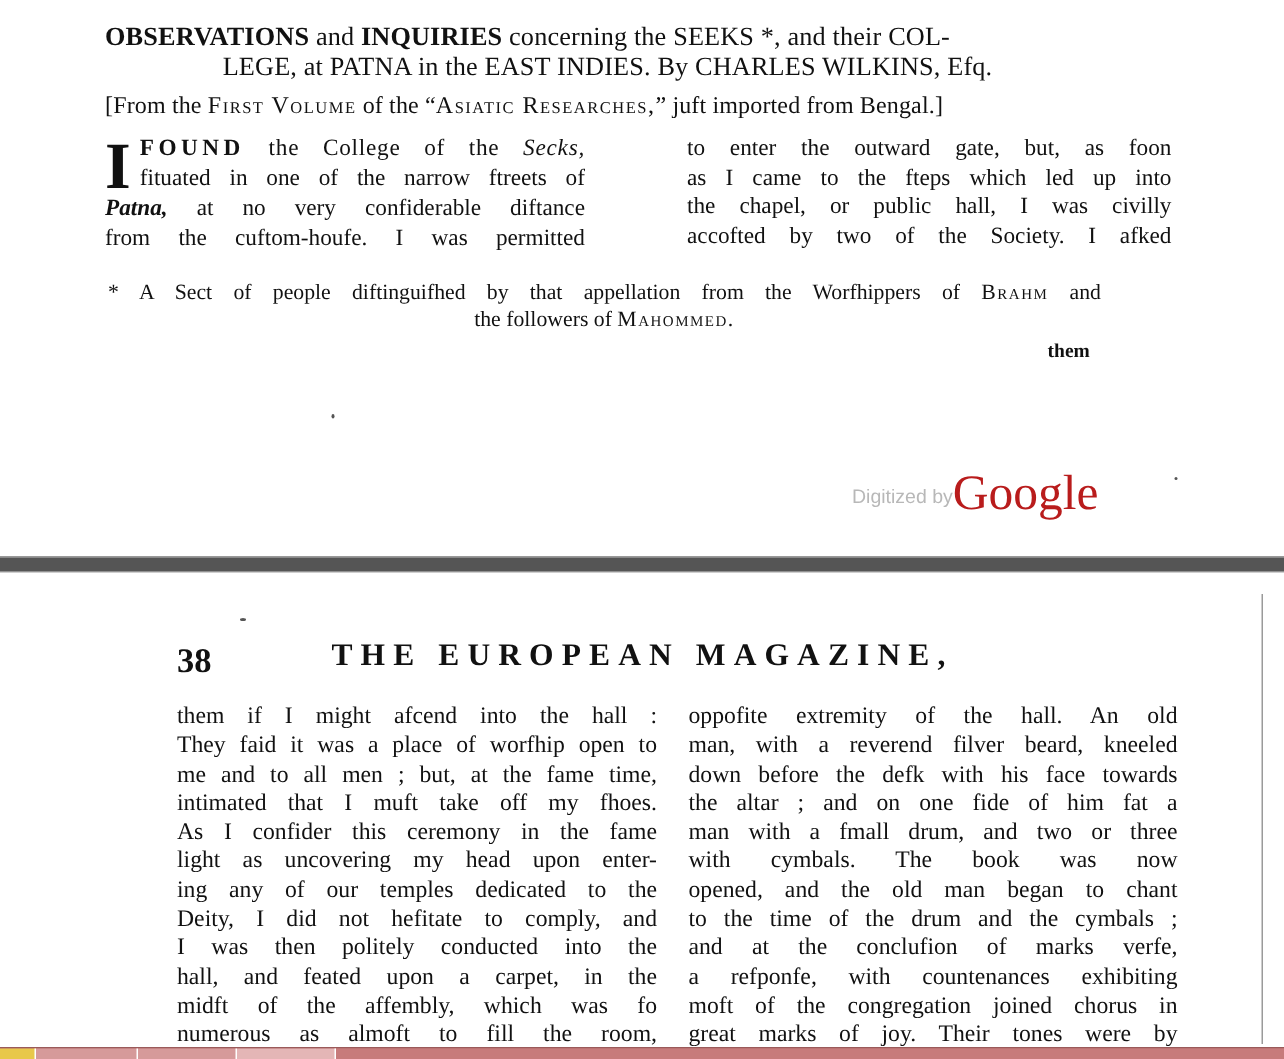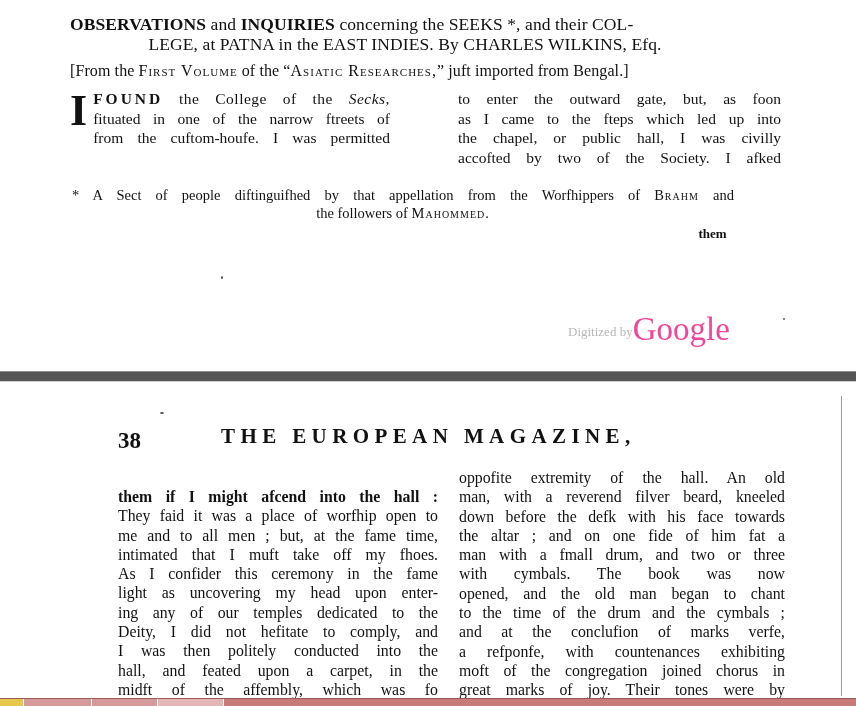--- a/index.html
+++ b/index.html
@@ -53,22 +53,22 @@
     .footnote .fn-l1 { display: block; text-align: justify; text-align-last: justify; white-space: nowrap; }
     .catchword {
       position: absolute; left: 690px; top: 226px; width: 45px; text-align: center;
       font-size: 13px; font-weight: bold;
     }
     .speck { position: absolute; background: #555; border-radius: 50%; }
     .watermark {
       position: absolute; left: 568px; top: 311px;
       color: #b8b8b8; white-space: nowrap;
     }
-    .watermark .dig { font-family: Liberation Serif, serif; font-size: 13px; vertical-align: 4px; }
-    .watermark .goog { font-family: "Liberation Serif", "DejaVu Serif", serif; font-size: 33px; color: #ec4899; }
+    .watermark .dig { font-family: Liberation Sans, sans-serif; font-size: 13px; vertical-align: 4px; }
+    .watermark .goog { font-family: "Liberation Serif", "DejaVu Serif", serif; font-size: 33px; color: #b91c1c; }
 
     
     .page-divider {
       position: absolute; left: 0; top: 371px; width: 856px; height: 9px;
       background: #555555; border-top: 1px solid #8a8a8a; border-bottom: 1px solid #cfcfcf;
     }
 
     
     .page-bottom {
       position: absolute; left: 0; top: 382px; width: 856px; height: 316px;
@@ -118,20 +118,21 @@
     </div>
 
     <div class="source-line">
       <span>[From the </span><span class="sc">First Volume</span><span> of the “</span><span class="sc">Asiatic Researches,</span><span>” juft imported from Bengal.]</span>
     </div>
 
     <div class="col col-1a">
       <span class="dropcap">I</span>
       <span class="line first-line"><b>FOUND</b><span> the College of the </span><i>Secks,</i></span>
       <span class="line">fituated in one of the narrow ftreets of</span>
+      <span class="line" style="clear:left;"><b><i>Patna,</i></b><span> at no very confiderable diftance</span></span>
       <span class="line">from the cuftom-houfe.   I was permitted</span>
     </div>
 
     <div class="col col-1b">
       <span class="line">to enter  the  outward  gate,  but,  as foon</span>
       <span class="line">as I came to the fteps  which led  up into</span>
       <span class="line">the  chapel,  or  public  hall,  I  was  civilly</span>
       <span class="line">accofted  by  two  of  the  Society.   I afked</span>
     </div>
 
@@ -154,21 +155,21 @@
 
   <div class="page-bottom">
     <div class="running-head">
       <span class="page-number">38</span>
       <span class="magazine-title">THE EUROPEAN MAGAZINE,</span>
     </div>
 
     <span class="speck" style="left:160px;top:30px;width:4px;height:2px;"></span>
 
     <div class="col col-2a">
-      <span class="line" style="font-weight:bold;margin-top:19px;">them  if  I  might  afcend  into  the  hall :</span>
+      <span class="line" style="font-weight:normal;">them  if  I  might  afcend  into  the  hall :</span>
       <span class="line">They faid it was a place of worfhip open to</span>
       <span class="line">me and to all men ; but, at the fame time,</span>
       <span class="line">intimated  that  I  muft  take  off  my  fhoes.</span>
       <span class="line">As I confider  this  ceremony  in  the  fame</span>
       <span class="line">light as uncovering my head upon  enter-</span>
       <span class="line">ing any of our temples dedicated to the</span>
       <span class="line">Deity,  I  did  not  hefitate  to  comply,  and</span>
       <span class="line">I  was  then  politely  conducted  into  the</span>
       <span class="line">hall,  and  feated  upon  a  carpet,  in  the</span>
       <span class="line">midft  of  the  affembly,  which  was  fo</span>

